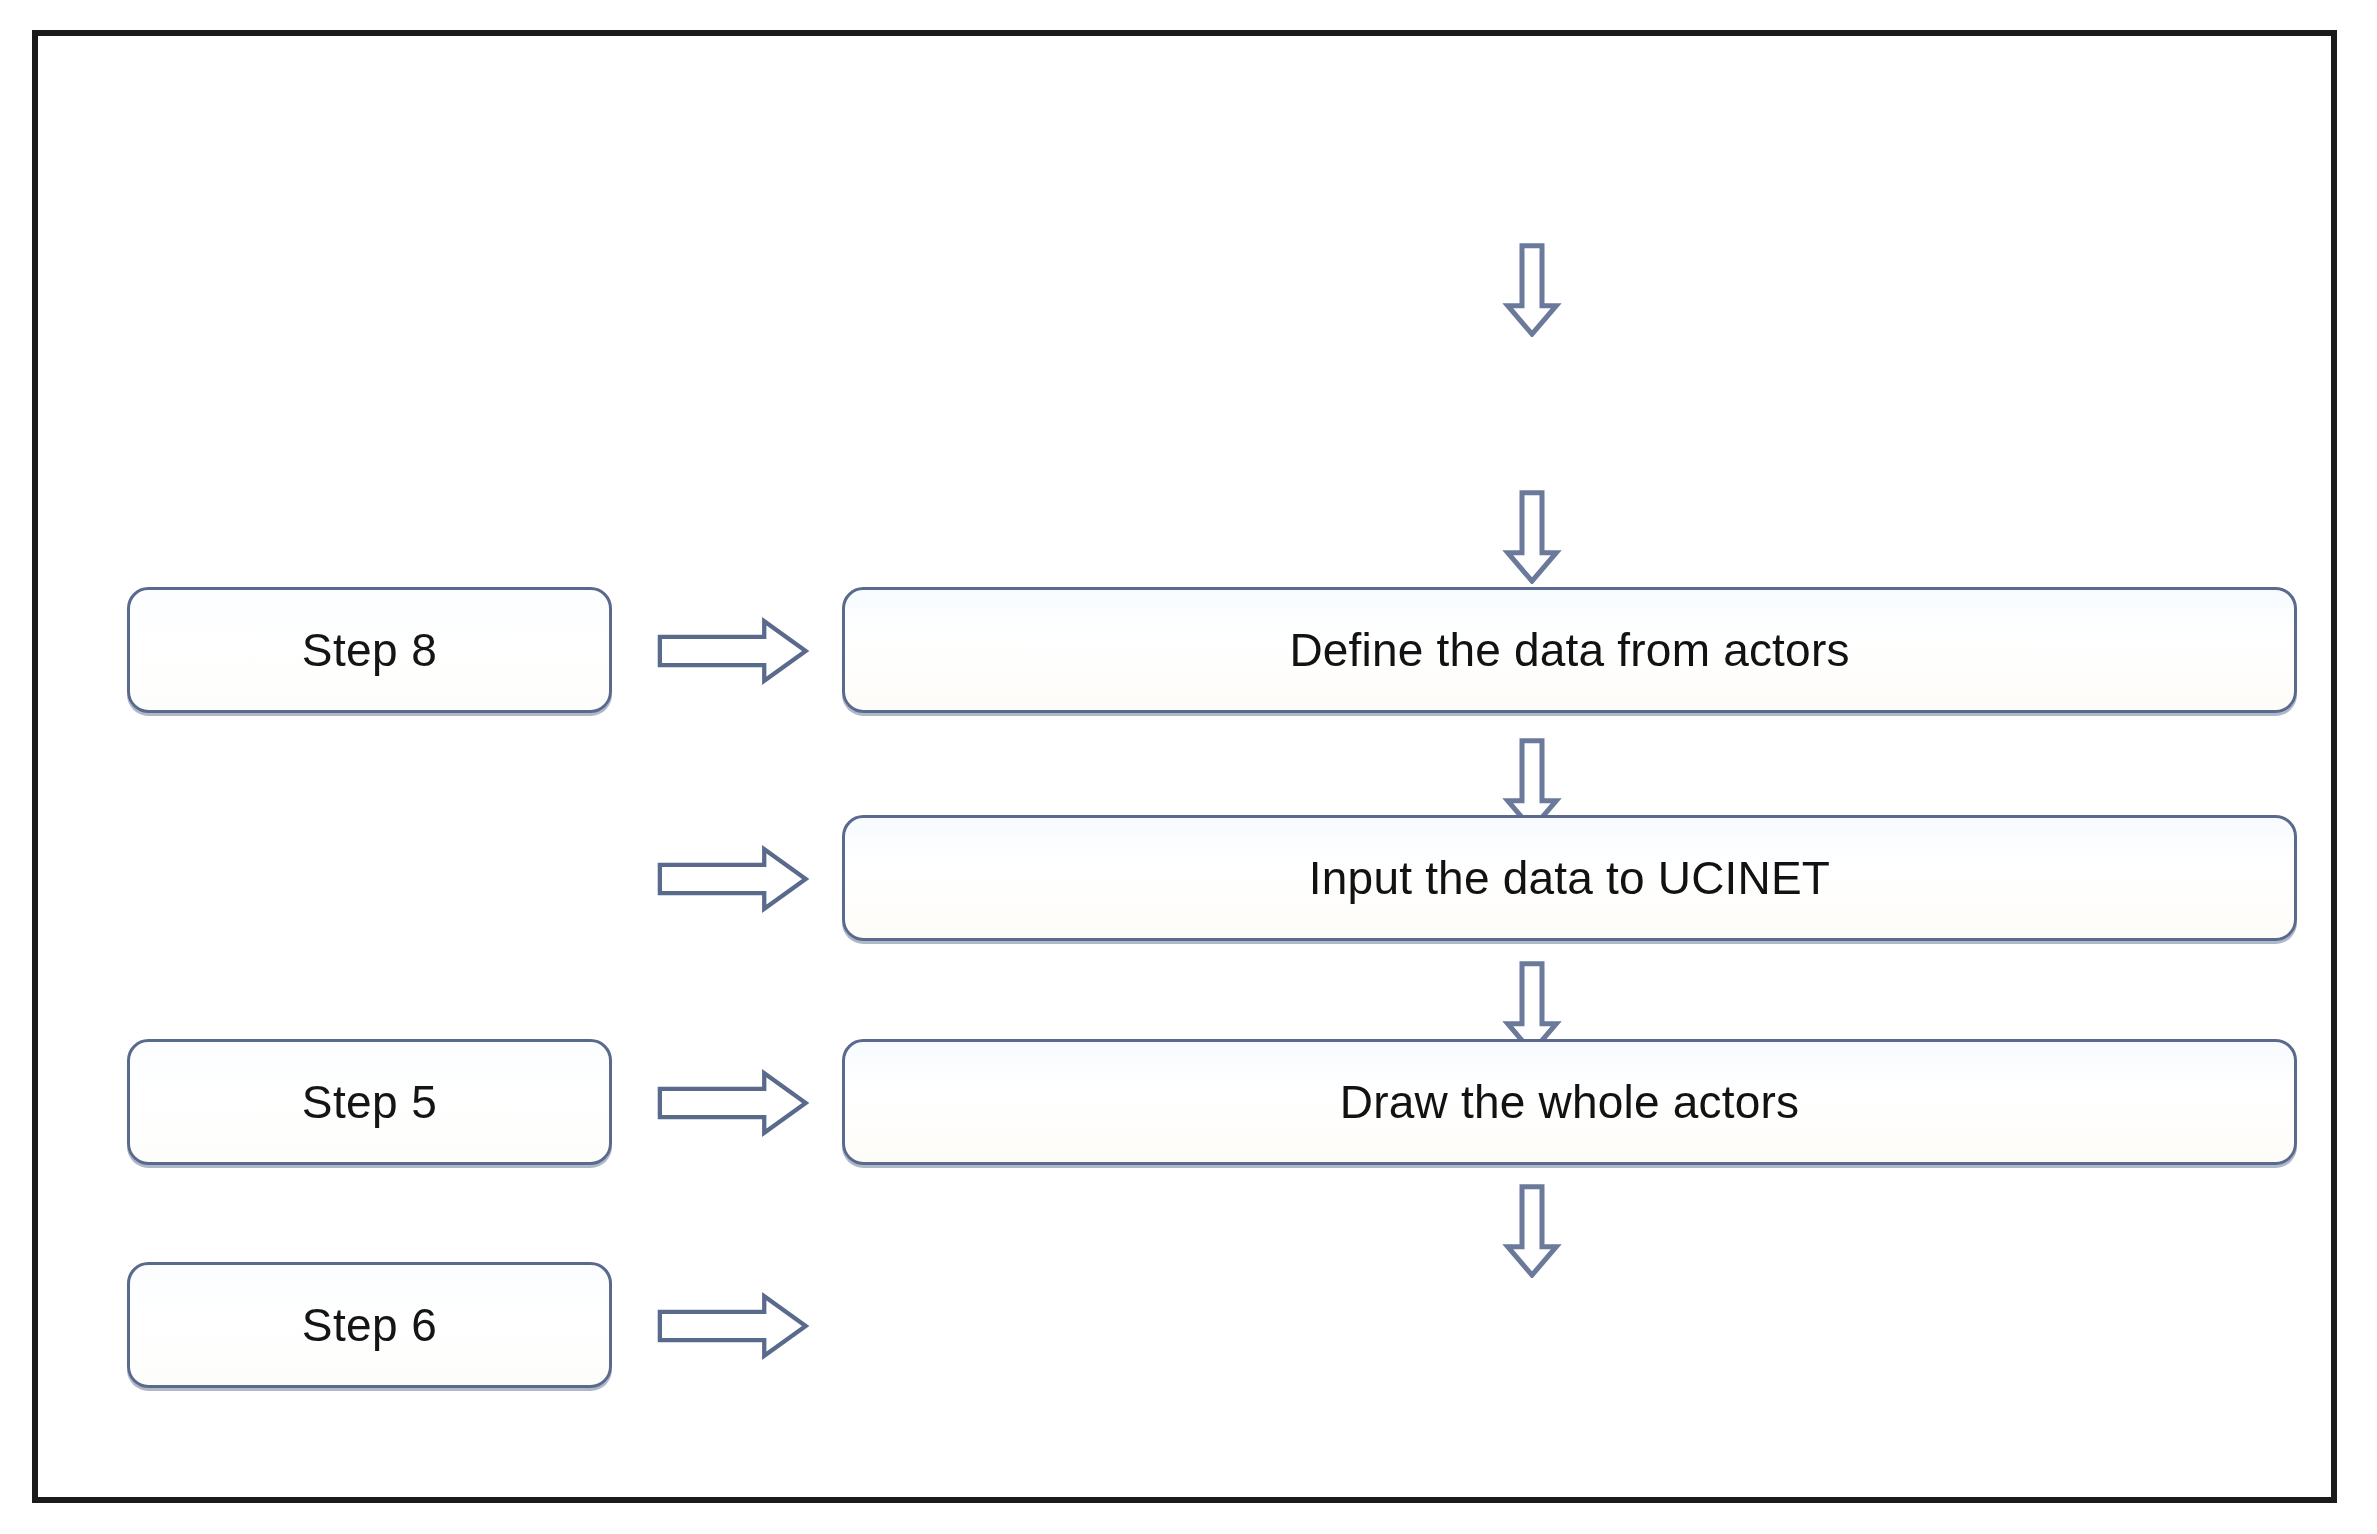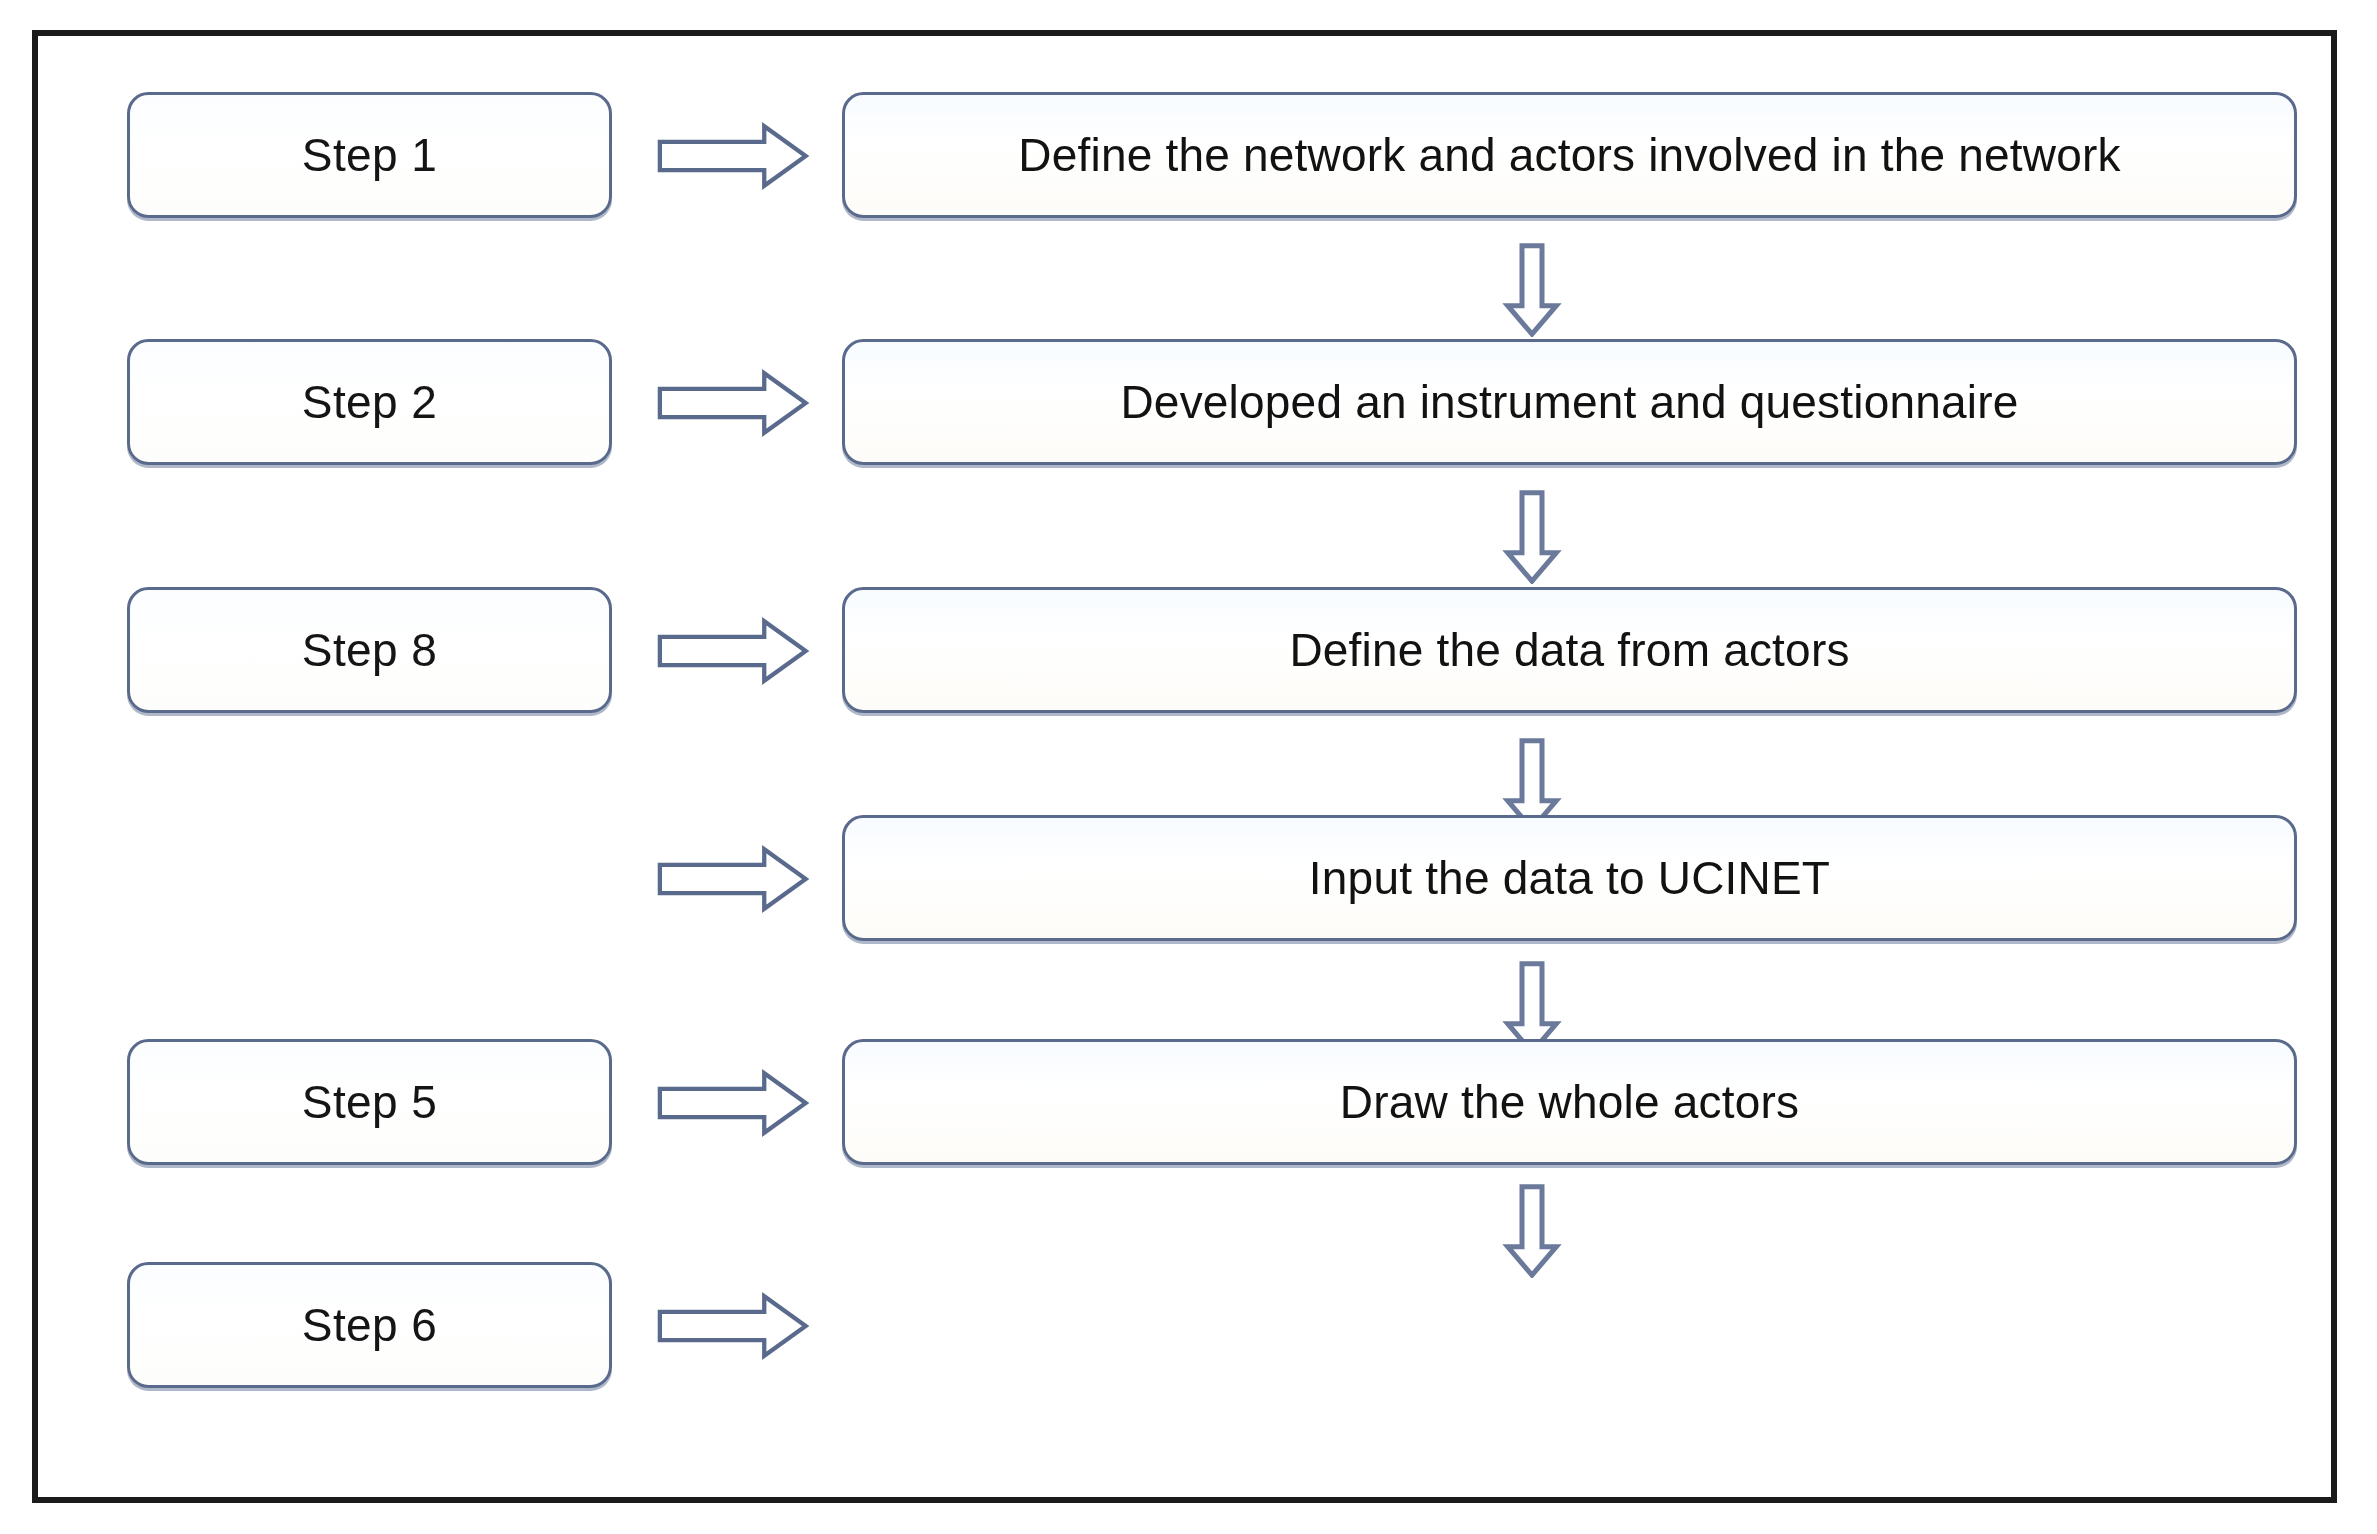--- a/index.html
+++ b/index.html
@@ -101,52 +101,26 @@
     height: 94px;
   }
   .v-arrow svg { display: block; width: 100%; height: 100%; }
 </style>
 </head>
 <body>
 
 <div id="canvas">
   <div id="outer-frame">
 
-    <div class="row" style="top:56px;">
-      <div class="step-box">
-        <span class="label">Step 1</span>
-      </div>
-      <div class="h-arrow" style="top:30px;">
-        <svg viewBox="0 0 214 96" preserveAspectRatio="none" aria-hidden="true">
-          <polygon points="4,28 150,28 150,6 208,48 150,90 150,68 4,68" fill="#ffffff" stroke="#5a6a8c" stroke-width="6" stroke-linejoin="miter"></polygon>
-        </svg>
-      </div>
-      <div class="text-box">
-        <span class="label">Define the network and actors involved in the network</span>
-      </div>
-    </div>
     <div class="v-arrow" style="top:207px;">
       <svg viewBox="0 0 84 132" preserveAspectRatio="none" aria-hidden="true">
         <polygon points="28,4 56,4 56,88 76,88 42,128 8,88 28,88" fill="#ffffff" stroke="#6b7a9b" stroke-width="7" stroke-linejoin="miter"></polygon>
       </svg>
     </div>
 
-    <div class="row" style="top:303px;">
-      <div class="step-box">
-        <span class="label">Step 2</span>
-      </div>
-      <div class="h-arrow" style="top:30px;">
-        <svg viewBox="0 0 214 96" preserveAspectRatio="none" aria-hidden="true">
-          <polygon points="4,28 150,28 150,6 208,48 150,90 150,68 4,68" fill="#ffffff" stroke="#5a6a8c" stroke-width="6" stroke-linejoin="miter"></polygon>
-        </svg>
-      </div>
-      <div class="text-box">
-        <span class="label">Developed an instrument and questionnaire</span>
-      </div>
-    </div>
     <div class="v-arrow" style="top:454px;">
       <svg viewBox="0 0 84 132" preserveAspectRatio="none" aria-hidden="true">
         <polygon points="28,4 56,4 56,88 76,88 42,128 8,88 28,88" fill="#ffffff" stroke="#6b7a9b" stroke-width="7" stroke-linejoin="miter"></polygon>
       </svg>
     </div>
 
     <div class="row" style="top:551px;">
       <div class="step-box">
         <span class="label">Step 8</span>
       </div>

